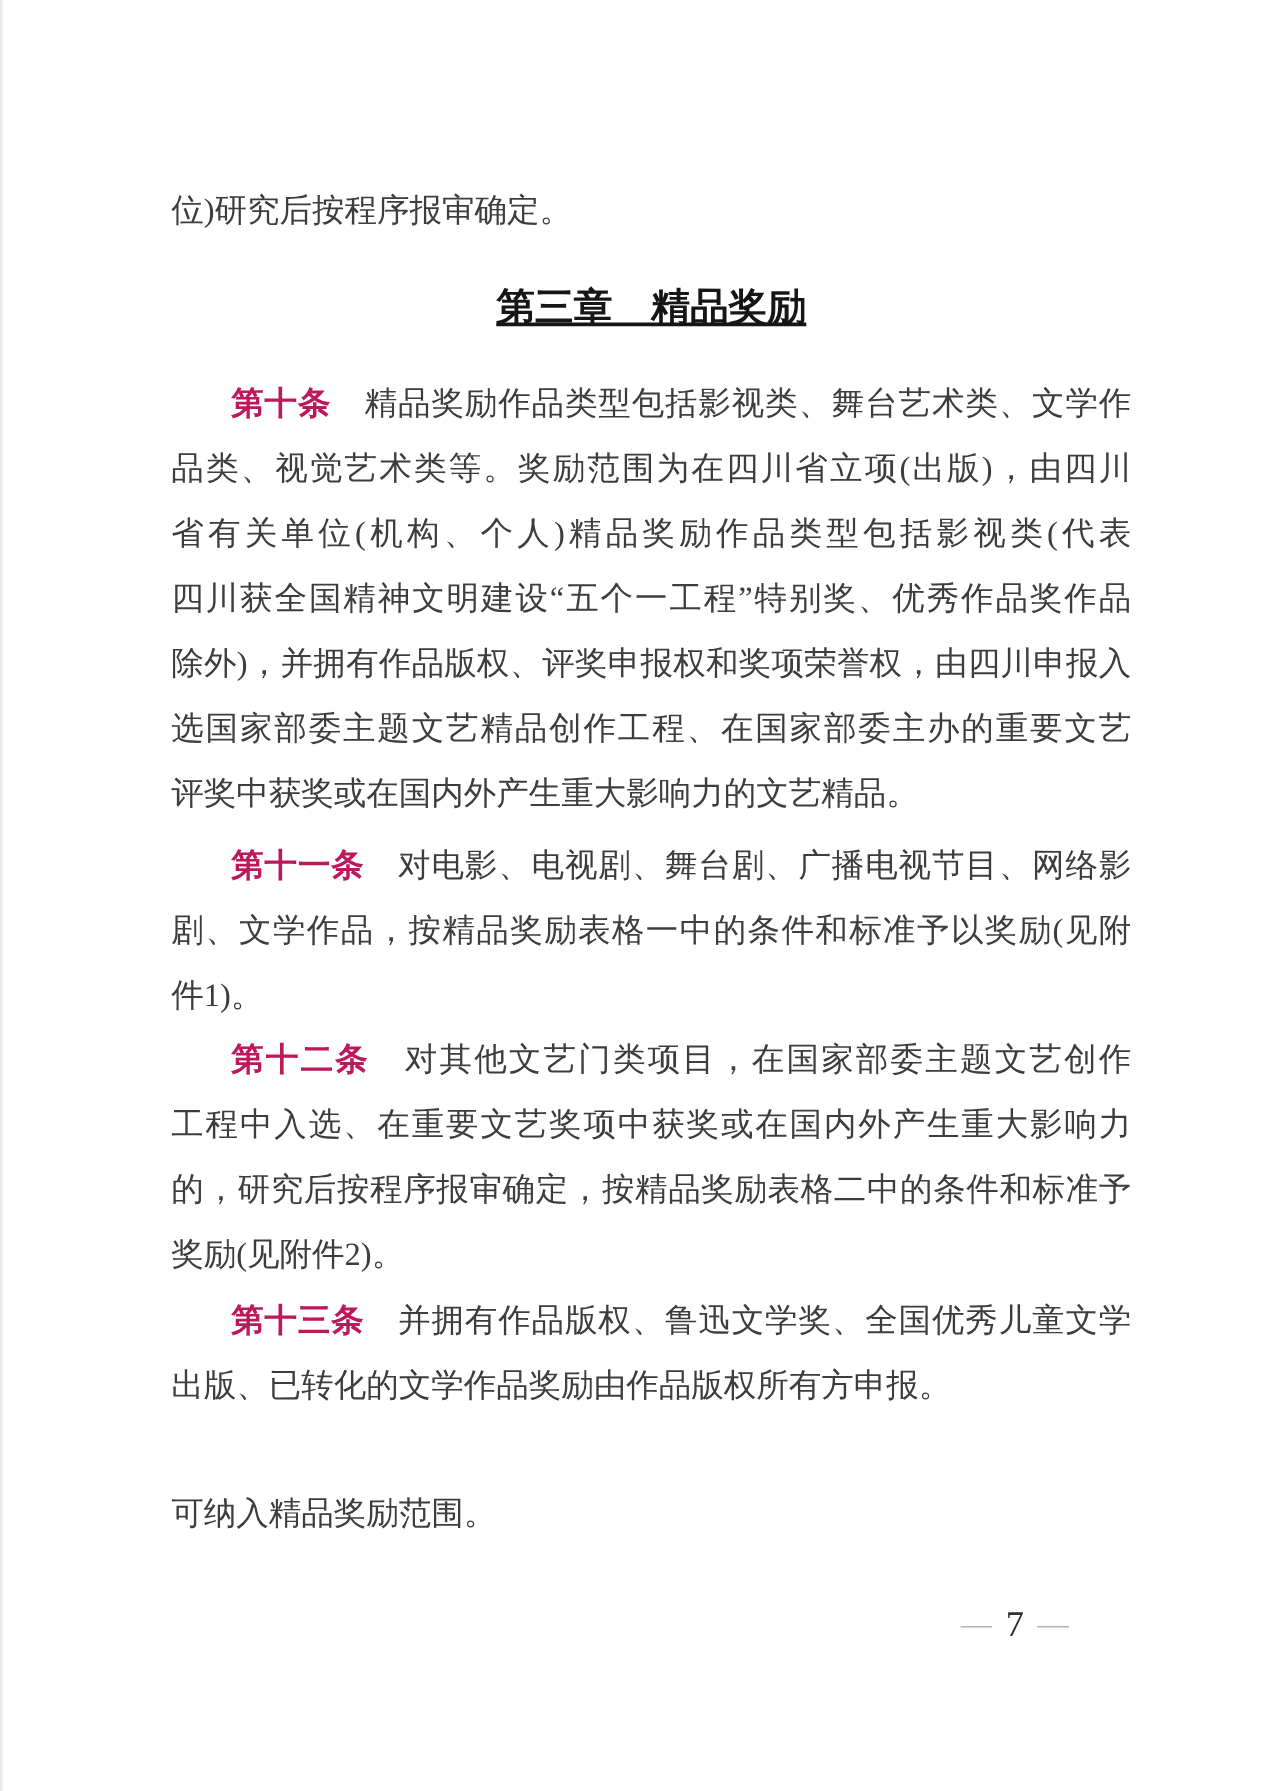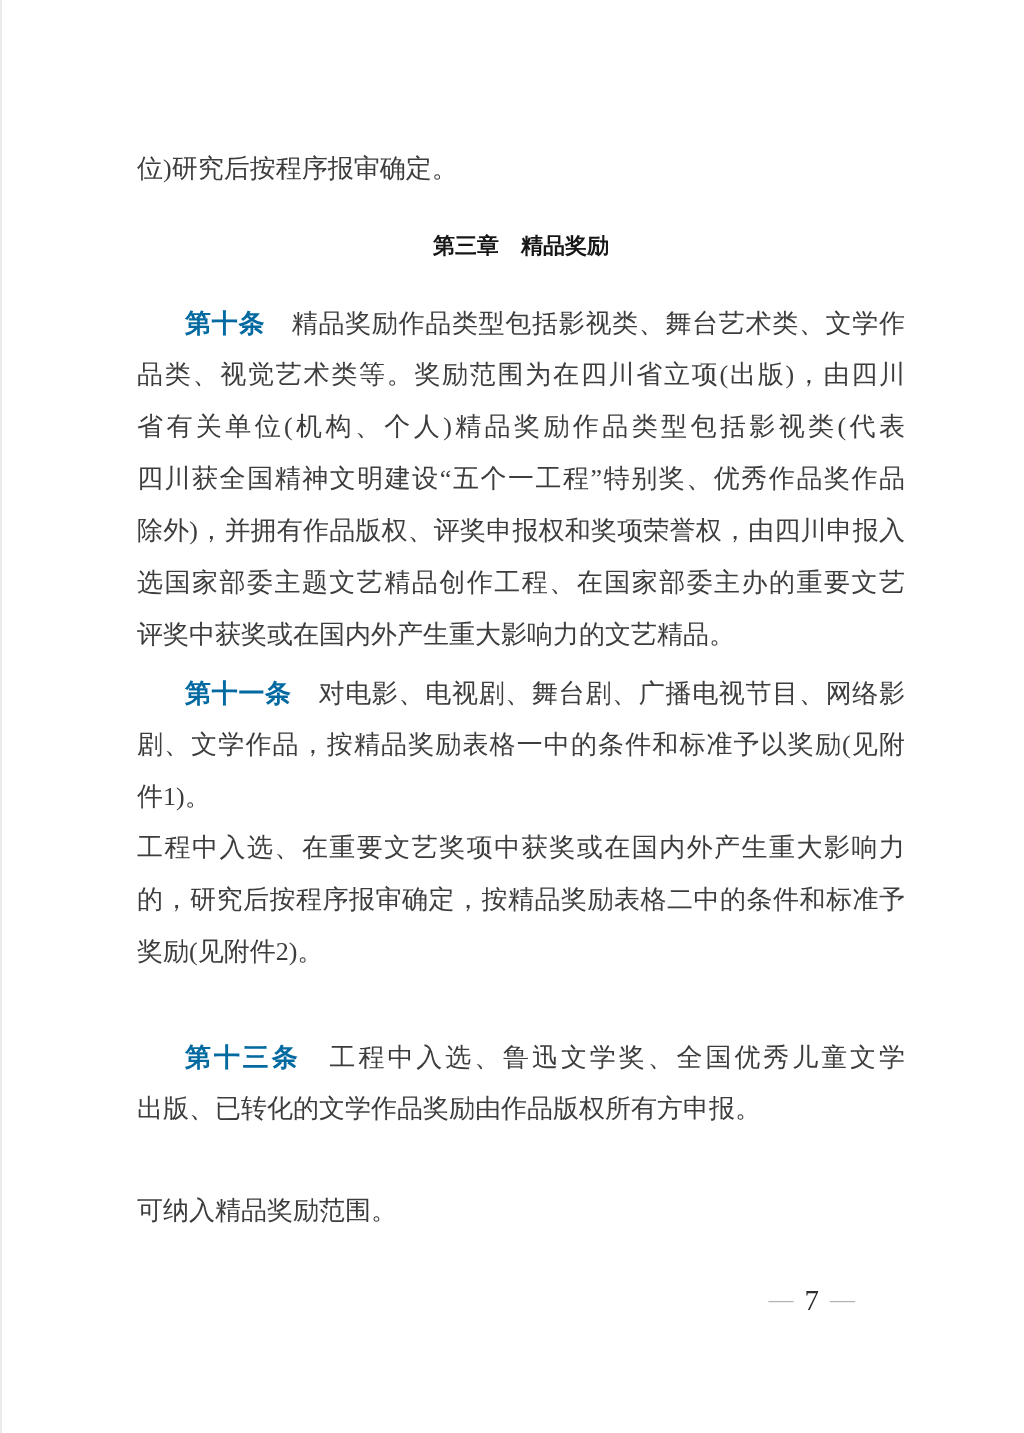--- a/index.html
+++ b/index.html
@@ -53,35 +53,36 @@
     overflow: hidden;
   }
   .line.last {
     text-align-last: left;
   }
   .line.first {
     padding-left: 48px;
   }
   .head {
     font-weight: 700;
-    font-family: Liberation Sans, sans-serif;
-    color: #0369a1;
+    font-family: Liberation Mono, monospace;
+    color: #be185d;
   }
   .chapter {
     position: absolute;
     left: 137px;
     top: 220px;
     width: 768px;
     margin: 0;
     text-align: center;
-    font-size: 22px;
+    font-size: 31px;
     line-height: 52px;
     font-weight: 700;
     font-family: "Liberation Sans", "DejaVu Sans", sans-serif;
     color: #161616;
+    text-decoration: underline;
   }
   .pageno {
     position: absolute;
     top: 1282px;
     right: 146px;
     display: flex;
     align-items: center;
     gap: 11px;
     line-height: 36px;
   }
@@ -124,28 +125,31 @@
 
   <div class="para" style="top:667px">
     <div class="line first">
       <b class="head">第十一条</b><span>　对电影、电视剧、舞台剧、广播电视节目、网络影视</span>
     </div>
     <div class="line">剧、文学作品，按精品奖励表格一中的条件和标准予以奖励(见附</div>
     <div class="line last">件1)。</div>
   </div>
 
   <div class="para" style="top:822px">
+    <div class="line first">
+      <b class="head">第十二条</b><span>　对其他文艺门类项目，在国家部委主题文艺创作</span>
+    </div>
     <div class="line">工程中入选、在重要文艺奖项中获奖或在国内外产生重大影响力</div>
     <div class="line">的，研究后按程序报审确定，按精品奖励表格二中的条件和标准予以</div>
     <div class="line last">奖励(见附件2)。</div>
   </div>
 
   <div class="para" style="top:1031px">
     <div class="line first">
-      <b class="head">第十三条</b><span>　工程中入选、鲁迅文学奖、全国优秀儿童文学</span>
+      <b class="head">第十三条</b><span>　并拥有作品版权、鲁迅文学奖、全国优秀儿童文学</span>
     </div>
     <div class="line last">出版、已转化的文学作品奖励由作品版权所有方申报。</div>
   </div>
 
   <div class="para" style="top:1185px">
     <div class="line last">可纳入精品奖励范围。</div>
   </div>
 
   <div class="pageno">
     <span class="dash">—</span>

